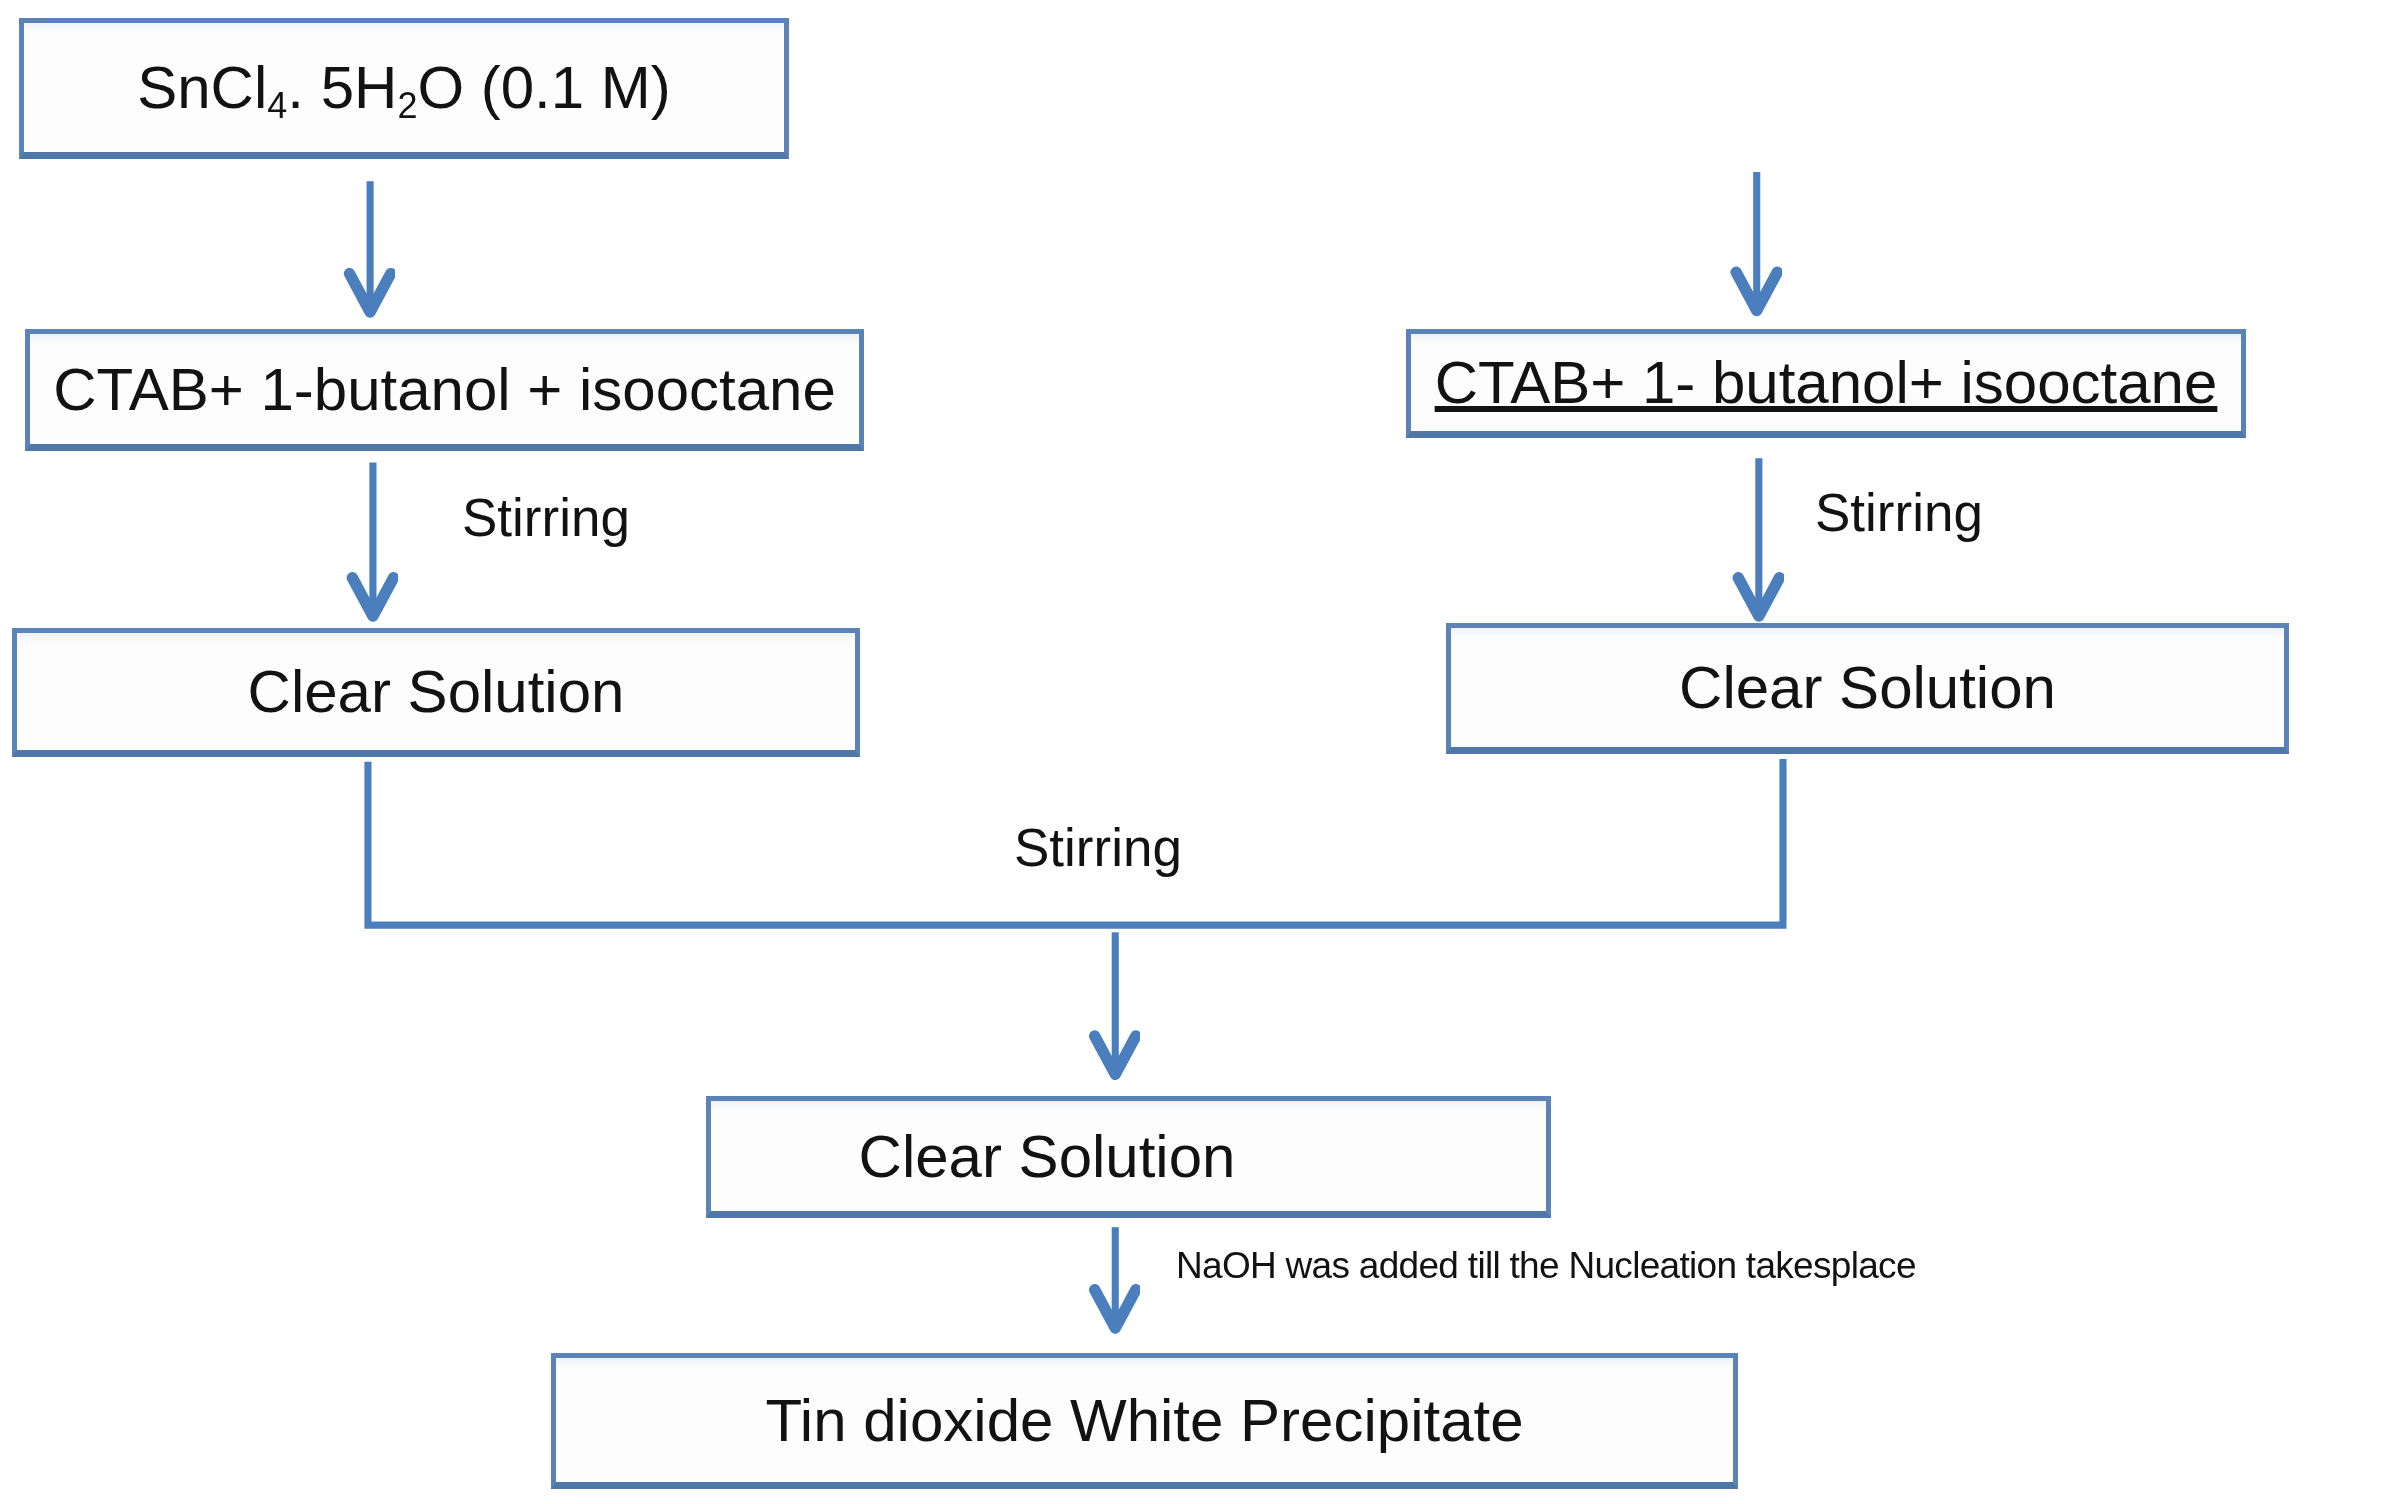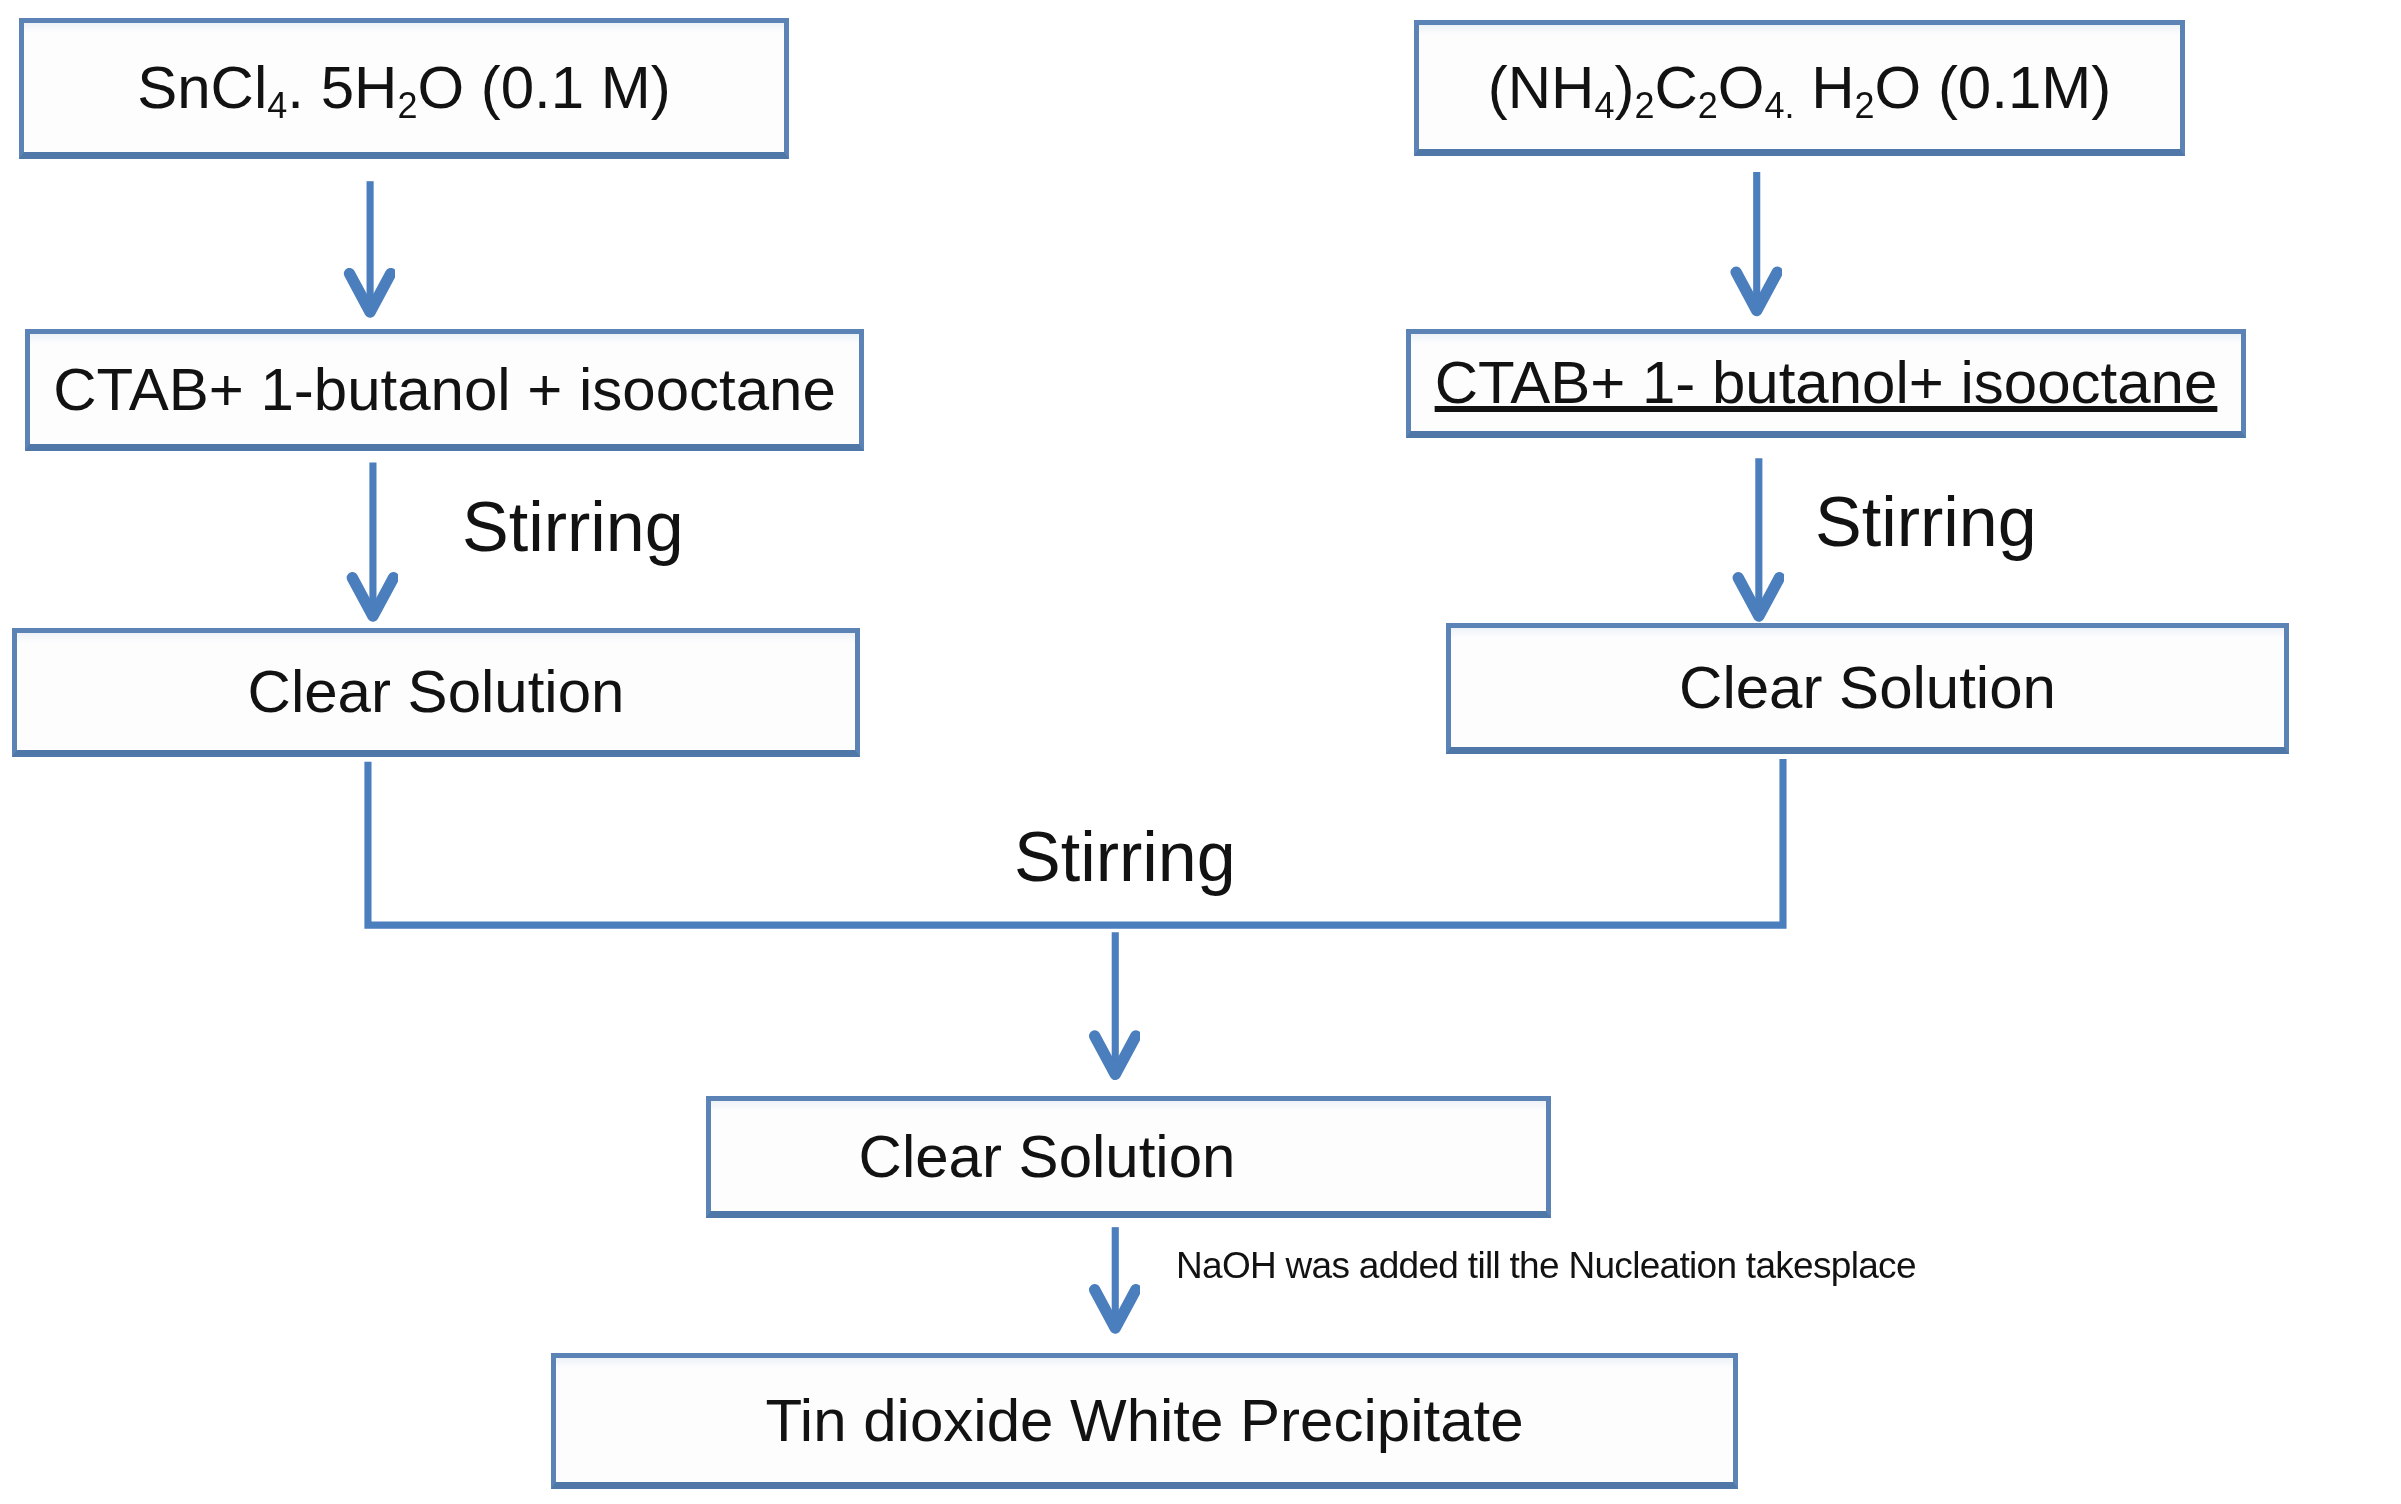--- a/index.html
+++ b/index.html
@@ -60,21 +60,21 @@
   .b-tin      { left: 19px;   top: 18px;   width: 770px; height: 141px; }
   .b-amm      { left: 1414px; top: 20px;   width: 771px; height: 136px; }
   .b-ctab-l   { left: 17px;   top: 329px;  width: 839px; height: 122px; margin-left: 8px; }
   .b-ctab-r   { left: 1406px; top: 329px;  width: 840px; height: 109px; text-decoration: underline; }
   .b-clear-l  { left: 12px;   top: 628px;  width: 848px; height: 129px; }
   .b-clear-r  { left: 1446px; top: 623px;  width: 843px; height: 131px; }
   .b-clear-m  { left: 706px;  top: 1096px; width: 845px; height: 122px; padding-right: 163px; }
   .b-precip   { left: 551px;  top: 1353px; width: 1187px; height: 136px; }
   .label {
     position: absolute;
-    font-size: 70px;
+    font-size: 53px;
     white-space: nowrap;
     color: var(--text);
   }
   .lbl-stir-l { left: 462px;  top: 487px;  }
   .lbl-stir-r { left: 1815px; top: 482px;  }
   .lbl-stir-m { left: 1014px; top: 817px; }
   .lbl-naoh   { left: 1176px; top: 1245px; font-size: 37px; letter-spacing: -0.7px; }
 </style>
 </head>
 <body>
@@ -93,23 +93,20 @@
     <line class="cline" x1="2476" y1="645" x2="2476" y2="860" marker-end="url(#ah)"></line>
     <path class="cline" d="M518,1072 L518,1302 L2510,1302 L2510,1068"></path>
     <line class="cline" x1="1570" y1="1312" x2="1570" y2="1505" marker-end="url(#ah)"></line>
     <line class="cline" x1="1570" y1="1727" x2="1570" y2="1862" marker-end="url(#ah)"></line>
   </svg>
 
   <div class="box b-tin">
     <span><span>SnCl</span><sub>4</sub><span>. 5H</span><sub>2</sub><span>O (0.1 M)</span></span>
   </div>
 
-  <div class="box b-amm">
-    <span><span>(NH</span><sub>4</sub><span>)</span><sub>2</sub><span>C</span><sub>2</sub><span>O</span><sub>4.</sub><span> H</span><sub>2</sub><span>O (0.1M)</span></span>
-  </div>
 
   <div class="box b-ctab-l">
     <span>CTAB+ 1-butanol + isooctane</span>
   </div>
 
   <div class="box b-ctab-r">
     <span>CTAB+ 1- butanol+ isooctane</span>
   </div>
 
   <div class="box b-clear-l">

